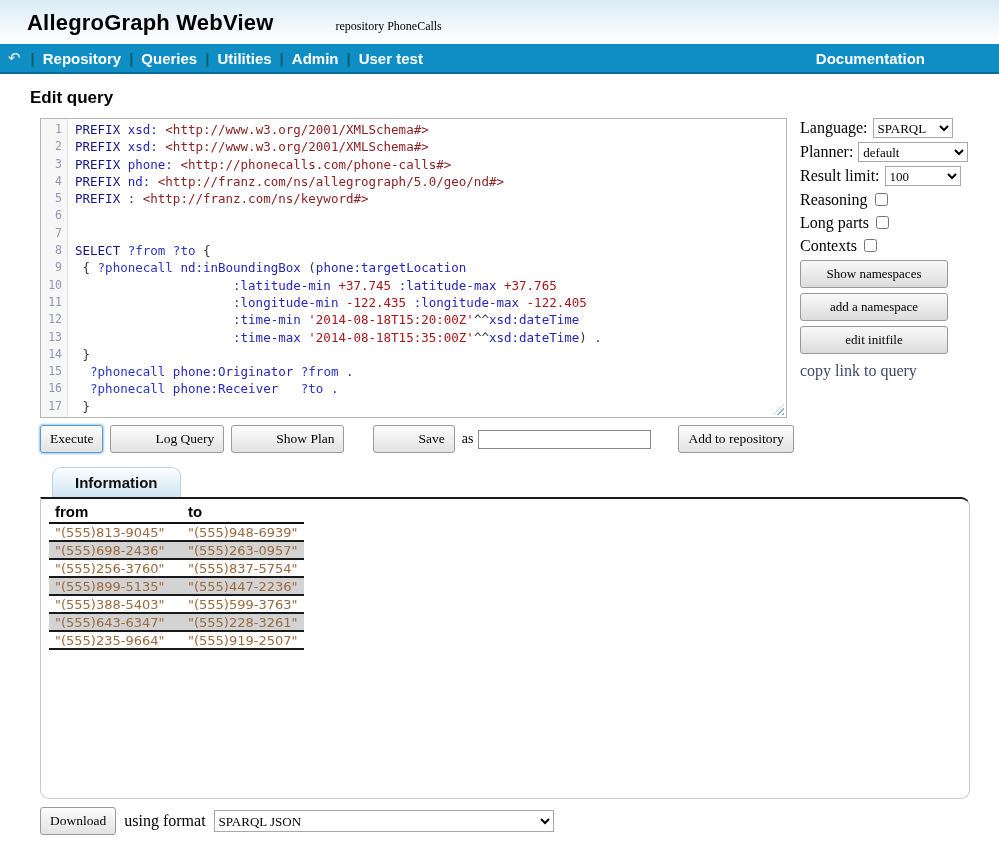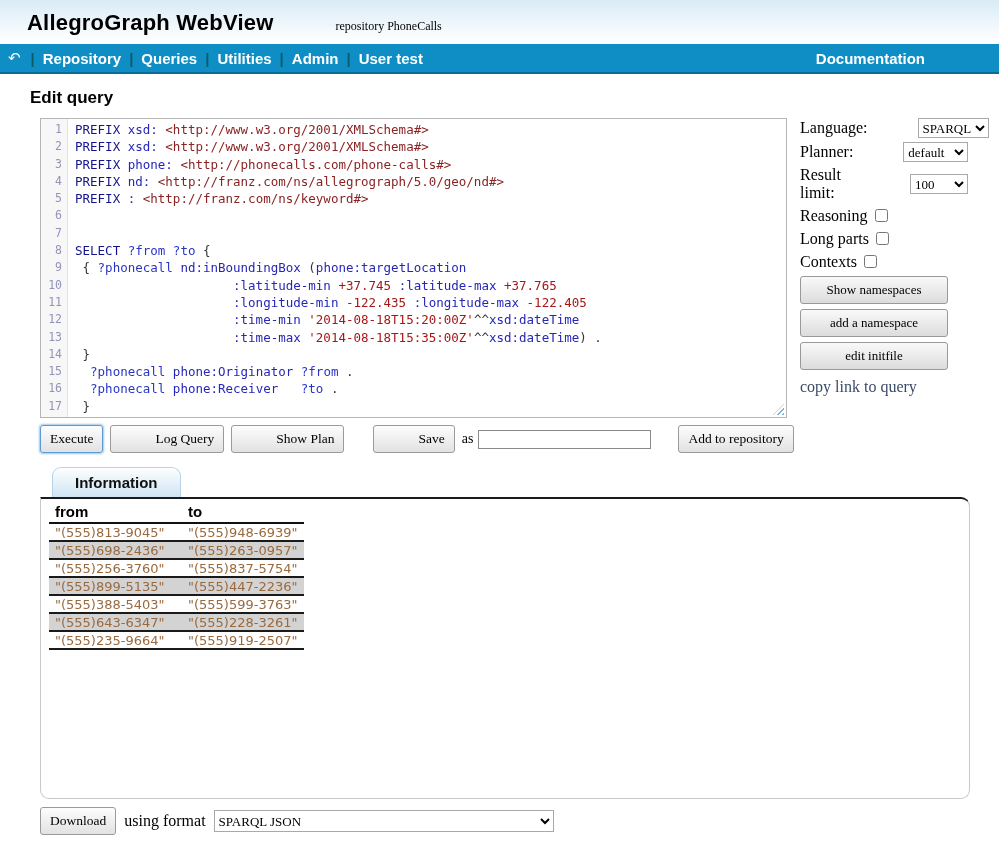--- a/index.html
+++ b/index.html
@@ -56,21 +56,21 @@
   .code .str{ color:#a61717; }
   .code .pl{ color:#333; }
   .resize-grip{
     position:absolute; right:2px; bottom:2px; width:11px; height:11px; cursor:se-resize;
     background:repeating-linear-gradient(135deg, transparent 0 2px, #6f9fc8 2px 4px);
     clip-path:polygon(100% 0, 100% 100%, 0 100%); opacity:.85;
   }
 
   
   .options{ margin-left:13px; width:168px; font-family:"Liberation Serif", serif; font-size:16px; color:#000; }
-  .opt-row{ display:flex; align-items:center; margin-bottom:4px;gap:45px; }
+  .opt-row{ display:flex; align-items:center; margin-bottom:4px; }
   select{
     font-family:"Liberation Serif", serif; font-size:13px; height:20px;
     border:1px solid #a9a9a9; background:#fff; border-radius:0;
   }
   .lang-select{ width:80px; margin-left:5px; }
   .planner-select{ width:114px; margin-left:5px; }
   .limit-select{ width:76px; margin-left:5px; }
   .chk-row{ display:flex; align-items:center; margin:4px 0; }
   .chk-row input{ margin-left:7px; width:13px; height:13px; }
   .ns-button{

